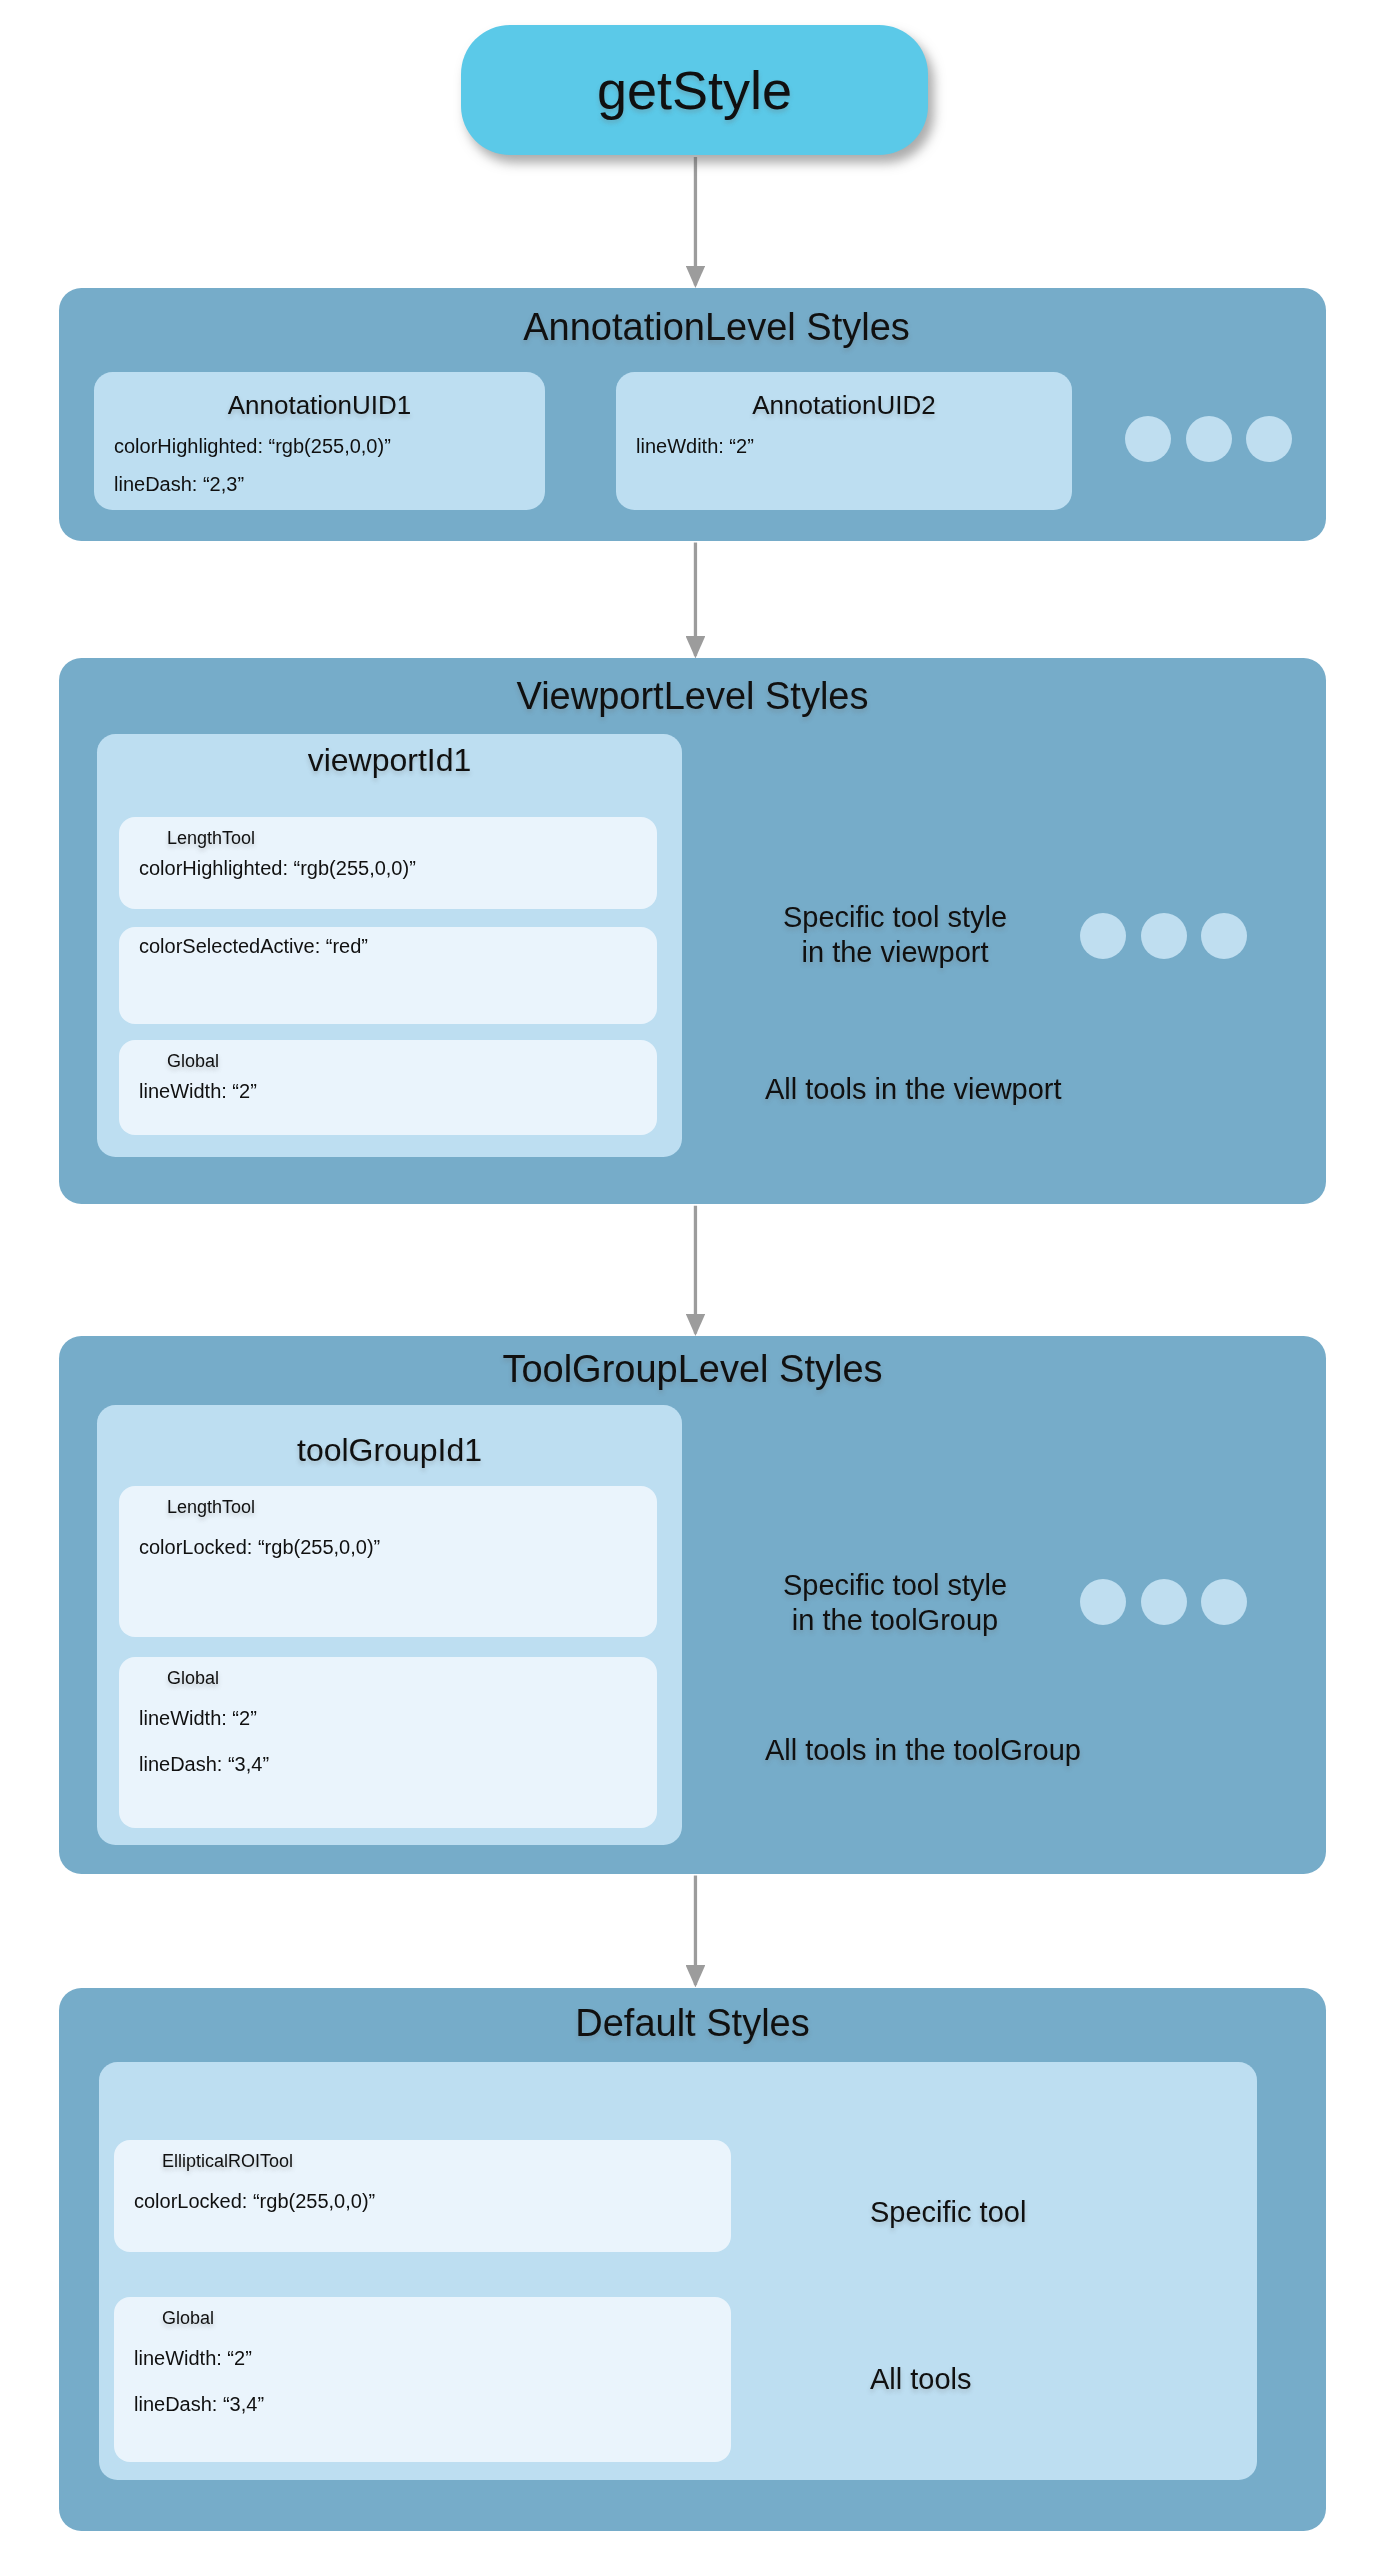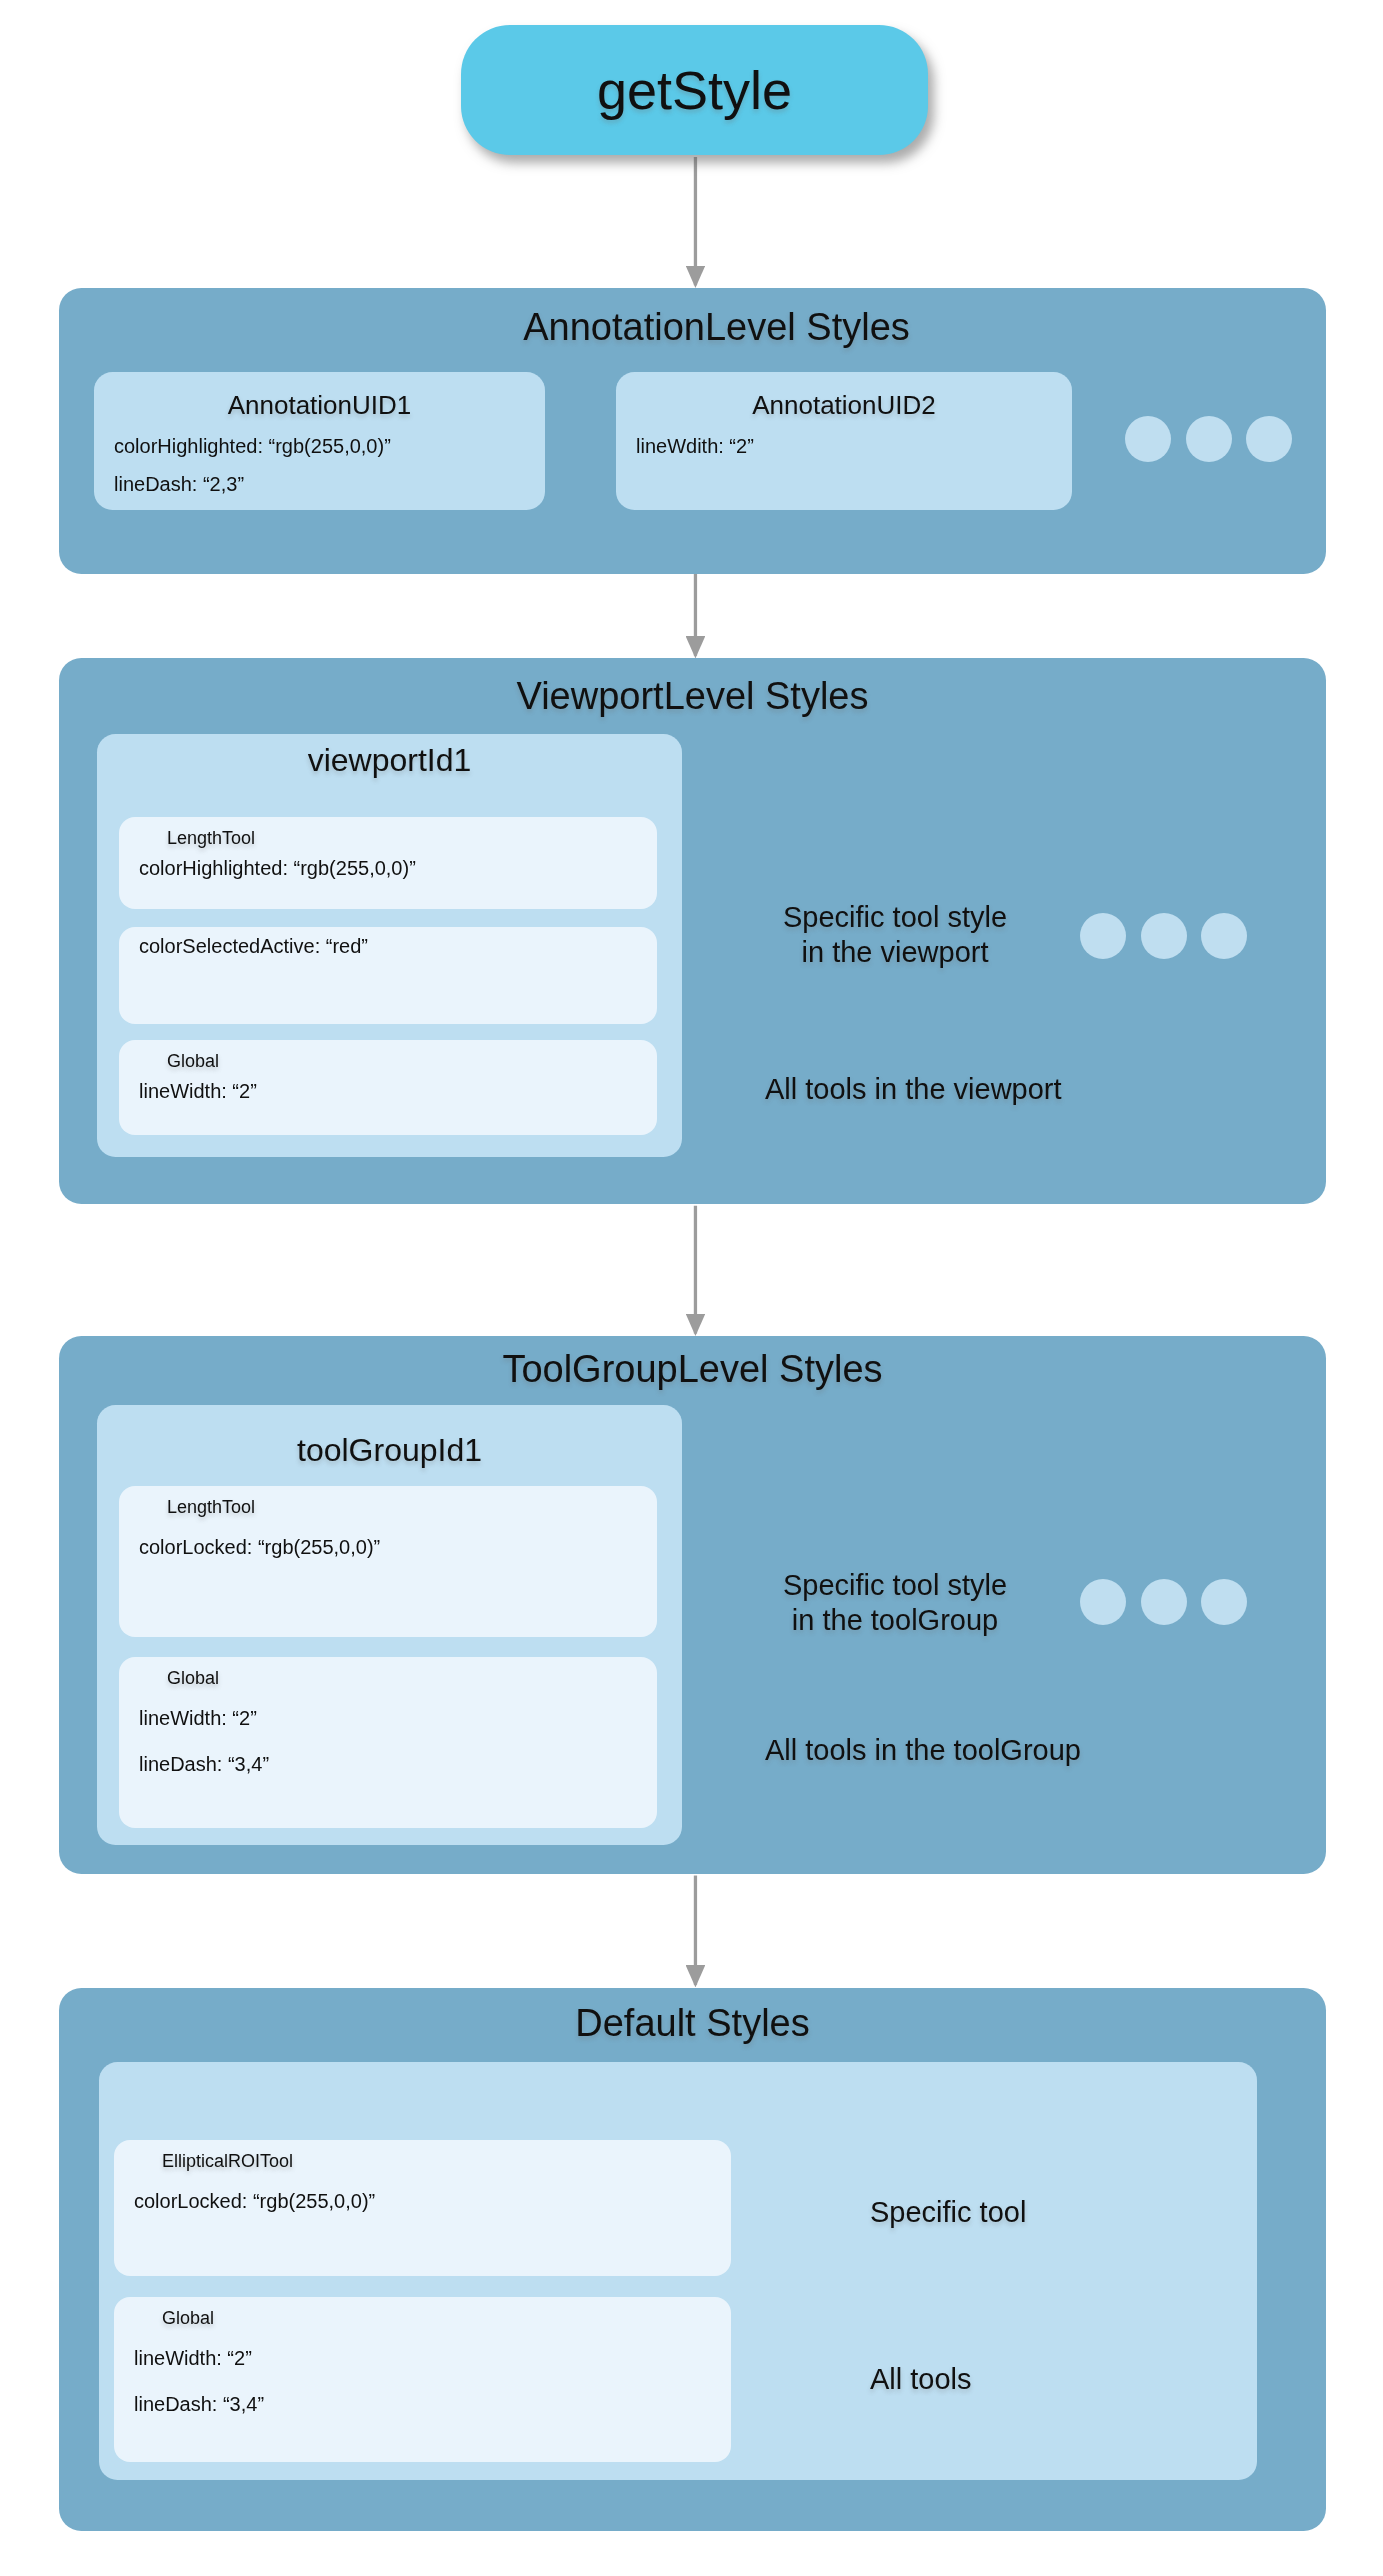--- a/index.html
+++ b/index.html
@@ -76,21 +76,21 @@
     <path class="ln" marker-end="url(#ah)" d="M999,2659 L1114,2659"></path>
 
     <path class="ln" marker-end="url(#ah)" d="M1122,3361 L1246,3361"></path>
     <path class="ln" marker-end="url(#ah)" d="M1122,3615 L1246,3615"></path>
   </svg>
 
   <div class="pill txtshadow">
     <span>getStyle</span>
   </div>
 
-  <div class="section" style="top:288px;height:286px;padding-left:48px;">
+  <div class="section" style="top:288px;height:253px;padding-left:48px;">
     <div class="stitle txtshadow" style="padding-top:17px;">AnnotationLevel Styles</div>
 
     <div class="box2" style="left:35px;top:84px;width:451px;height:138px;">
       <div class="b2title txtshadow">AnnotationUID1</div>
       <div class="props">
         <div>colorHighlighted: “rgb(255,0,0)”</div>
         <div>lineDash: “2,3”</div>
       </div>
     </div>
 
@@ -181,21 +181,21 @@
       <span class="dot"></span>
       <span class="dot"></span>
     </div>
   </div>
 
   <div class="section" style="top:1988px;height:543px;">
     <div class="stitle txtshadow" style="padding-top:13px;">Default Styles</div>
 
     <div class="container" style="left:40px;top:74px;width:1158px;height:418px;"></div>
 
-    <div class="box3 tall" style="left:55px;top:152px;width:617px;height:136px;">
+    <div class="box3 tall" style="left:55px;top:152px;width:617px;height:112px;">
       <div class="b3title txtshadow">EllipticalROITool</div>
       <div class="props">
         <div>colorLocked: “rgb(255,0,0)”</div>
       </div>
     </div>
 
     <div class="box3 tall" style="left:55px;top:309px;width:617px;height:165px;">
       <div class="b3title txtshadow">Global</div>
       <div class="props">
         <div>lineWidth: “2”</div>

